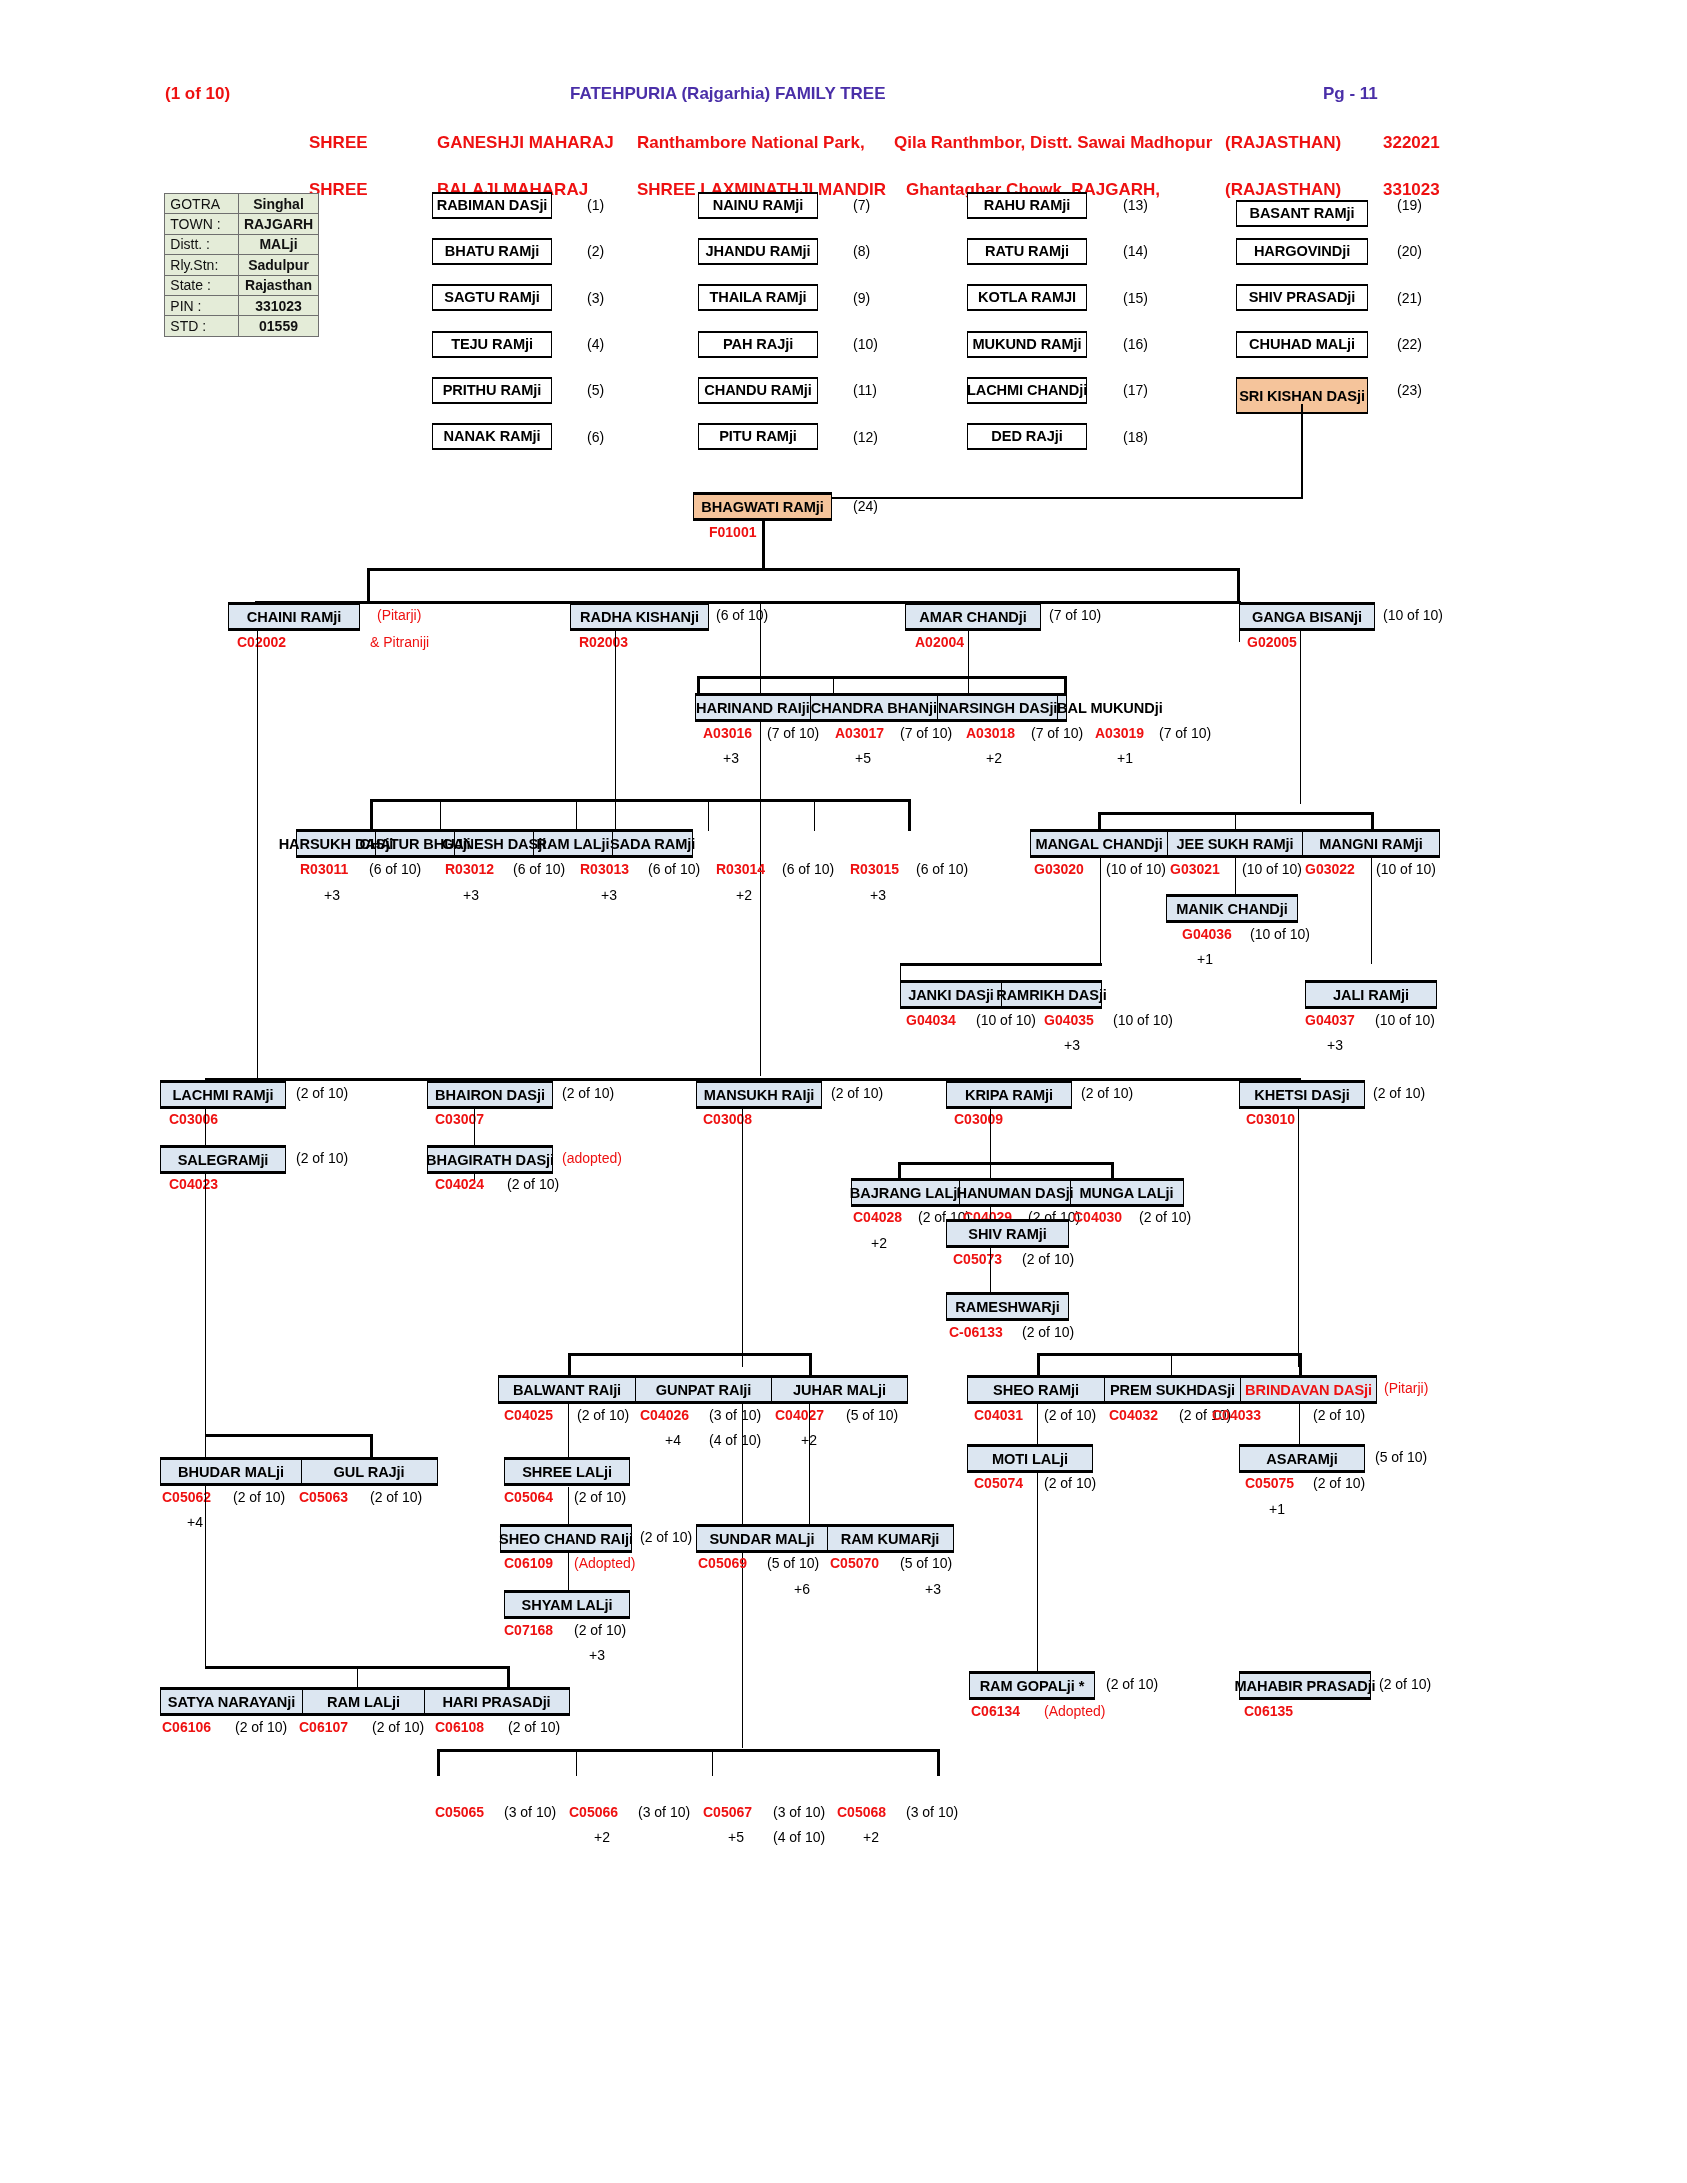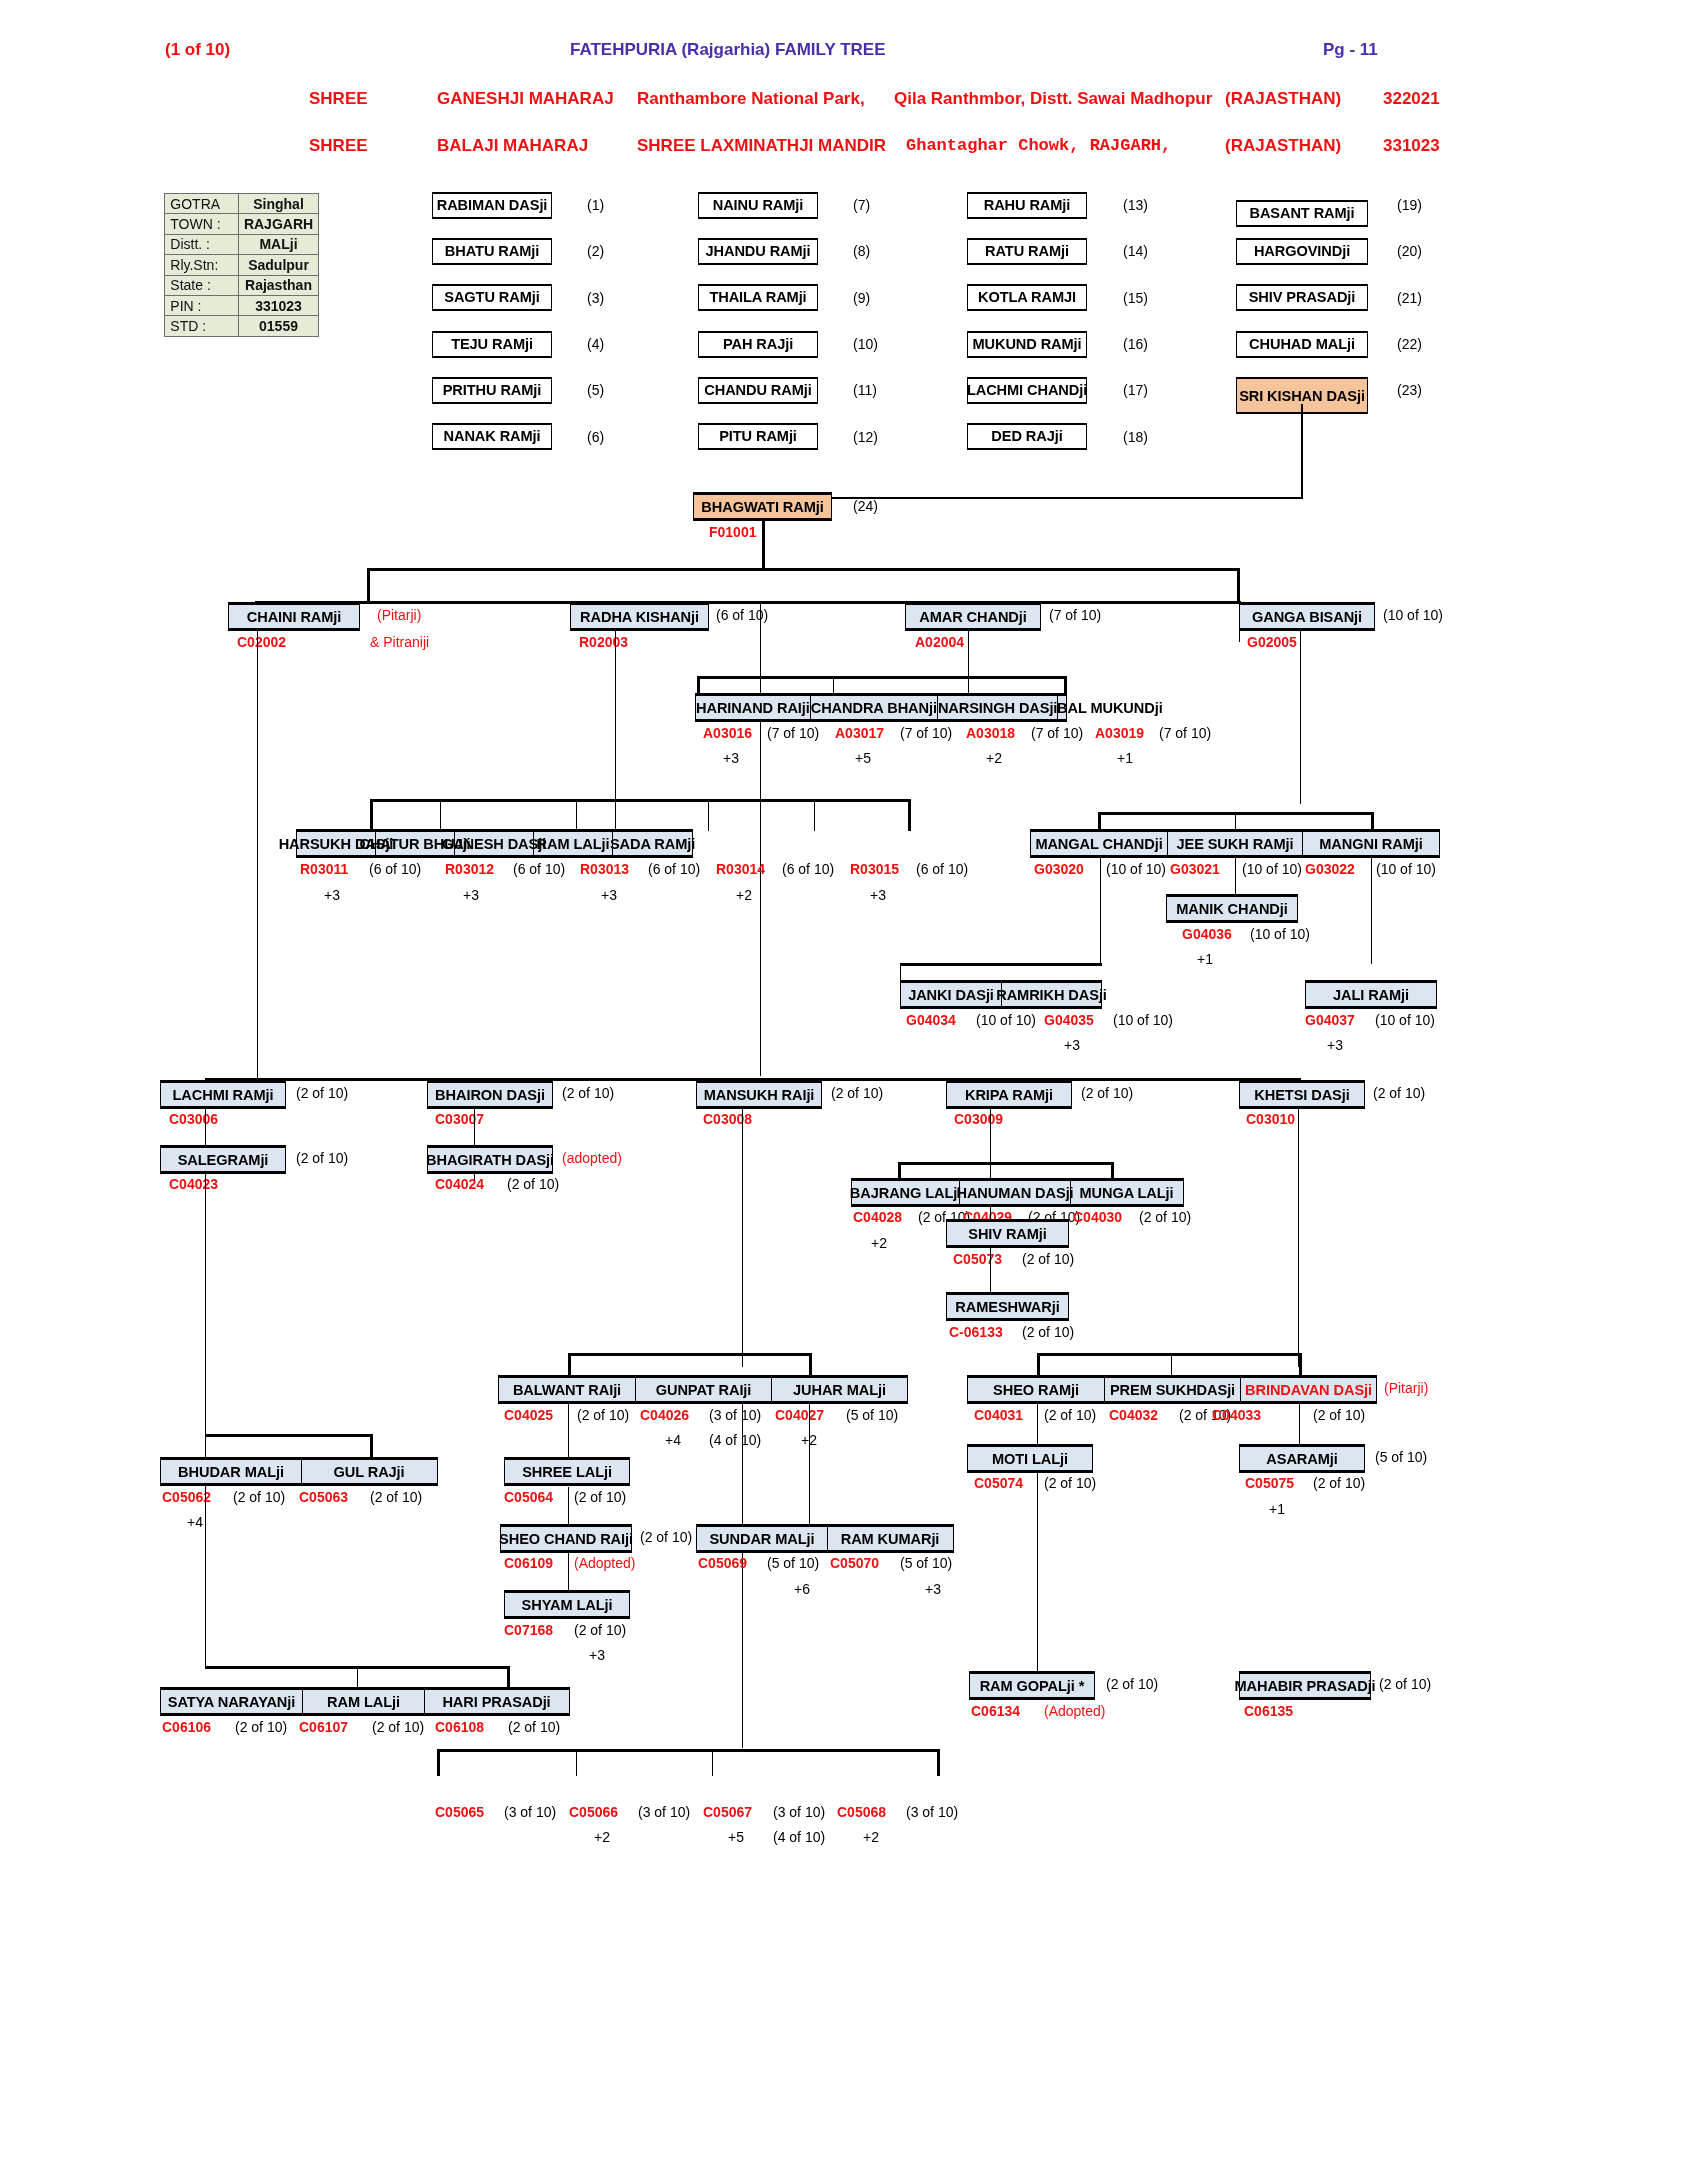--- a/index.html
+++ b/index.html
@@ -4,21 +4,21 @@
 <style>
   html,body{margin:0;padding:0;background:#fff;}
   body{
     font-family:"Liberation Sans", sans-serif;
     width:1687px;height:2183px;position:relative;
     -webkit-font-smoothing:antialiased;
   }
   #stage{position:relative;width:1687px;height:2183px;overflow:hidden;}
 
   
-  .abs{position:absolute;}
+  .abs{position:absolute;margin-top:44px;}
 
   
   .hdr-purple{color:#4a2fa8;font-weight:bold;font-size:17px;white-space:nowrap;}
   .hdr-red{color:#ee1111;font-weight:bold;font-size:17px;white-space:nowrap;}
 
   
   .gotra{
     position:absolute;left:164px;top:193px;
     border-collapse:collapse;background:#e4ecd8;
     font-size:14px;
@@ -84,21 +84,21 @@
   <div class="abs hdr-red" style="left:309px;top:89px;">SHREE</div>
   <div class="abs hdr-red" style="left:437px;top:89px;">GANESHJI   MAHARAJ</div>
   <div class="abs hdr-red" style="left:637px;top:89px;">Ranthambore National Park,</div>
   <div class="abs hdr-red" style="left:894px;top:89px;">Qila Ranthmbor, Distt. Sawai Madhopur</div>
   <div class="abs hdr-red" style="left:1225px;top:89px;">(RAJASTHAN)</div>
   <div class="abs hdr-red" style="left:1383px;top:89px;">322021</div>
 
   <div class="abs hdr-red" style="left:309px;top:136px;">SHREE</div>
   <div class="abs hdr-red" style="left:437px;top:136px;">BALAJI MAHARAJ</div>
   <div class="abs hdr-red" style="left:637px;top:136px;">SHREE LAXMINATHJI MANDIR</div>
-  <div class="abs hdr-red" style="left:906px;top:136px;font-family:Liberation Mono, monospace;">Ghantaghar Chowk, RAJGARH,</div>
+  <div class="abs hdr-red" style="left:906px;top:136px;">Ghantaghar Chowk, RAJGARH,</div>
   <div class="abs hdr-red" style="left:1225px;top:136px;">(RAJASTHAN)</div>
   <div class="abs hdr-red" style="left:1383px;top:136px;">331023</div>
 
   <table class="gotra">
     <tbody>
         <tr>
       <td class="k">GOTRA</td>
       <td class="v">Singhal</td>
     </tr>
     <tr>

